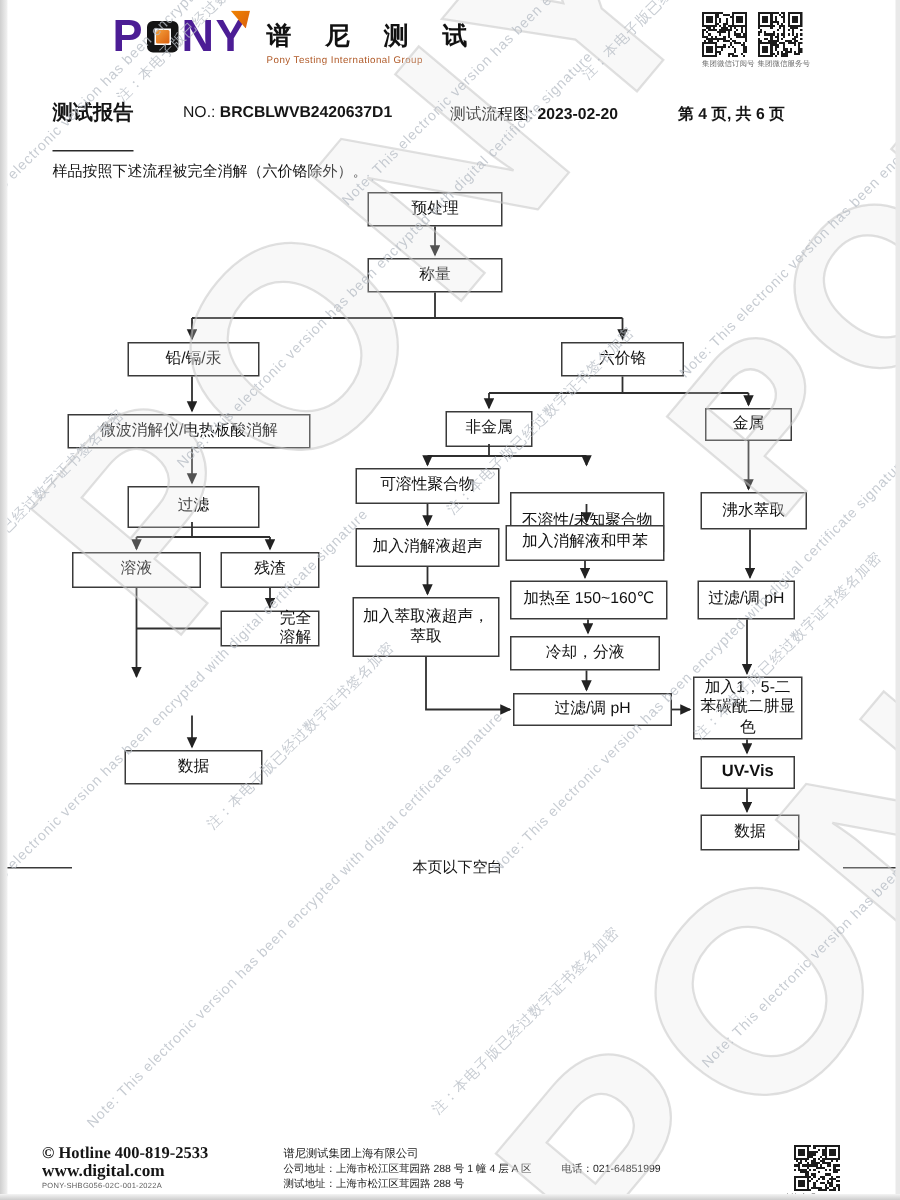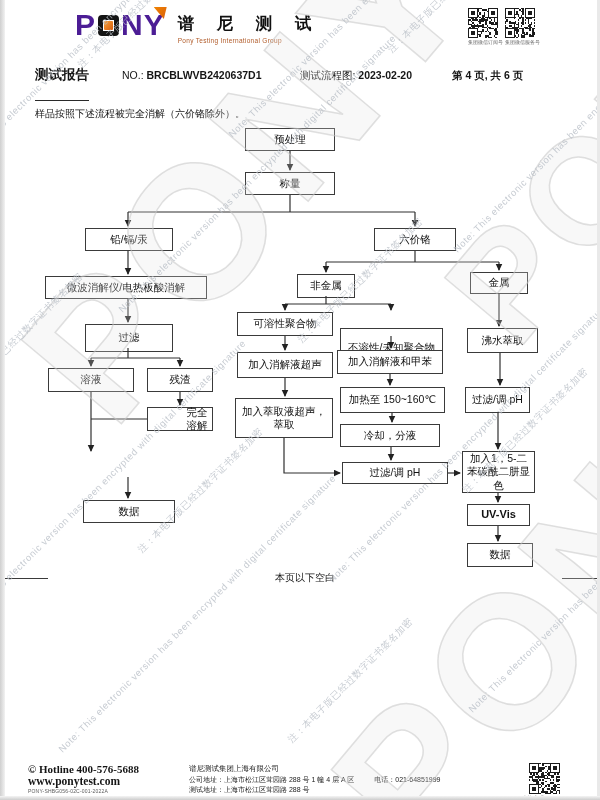--- a/index.html
+++ b/index.html
@@ -671,23 +671,23 @@
   <div class="end-note">
     <span class="dash l"></span>
     <span>本页以下空白</span>
     <span class="dash r"></span>
   </div>
 
   <div class="footer">
     <div class="f-left">
       <div class="f-hot">
         <span>©</span>
-        <span>Hotline 400-576-5688</span>
+        <span>Hotline 400-819-2533</span>
       </div>
-      <div class="f-web">www.ponytest.com</div>
+      <div class="f-web">www.digital.com</div>
       <div class="f-code">PONY-SHBG056-02C-001-2022A</div>
     </div>
     <div class="f-mid">
       <div class="f-company">谱尼测试集团上海有限公司</div>
       <div class="f-addr-row">
         <span>公司地址：上海市松江区茸园路 288 号 1 幢 4 层 A 区</span>
         <span>电话：021-64851999</span>
       </div>
       <div>测试地址：上海市松江区茸园路 288 号</div>
     </div>

